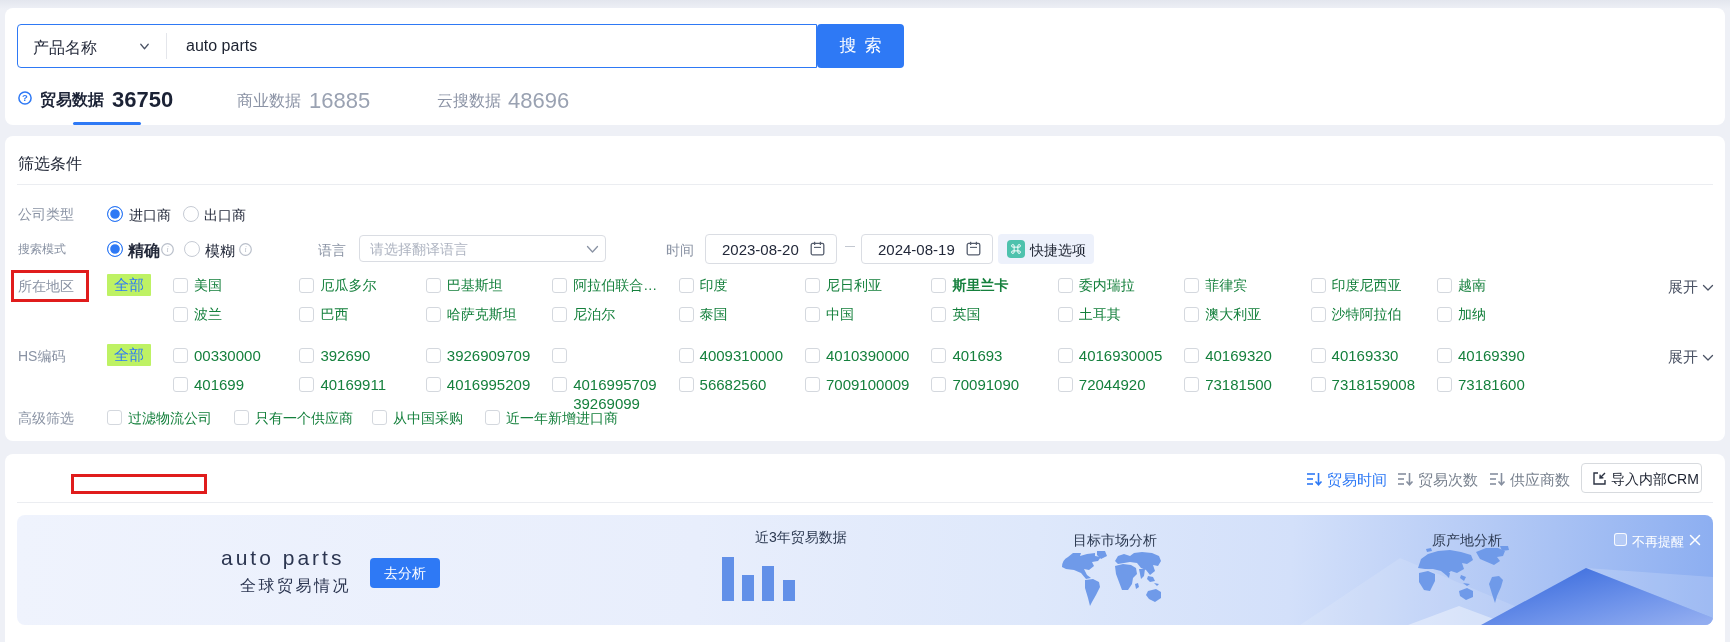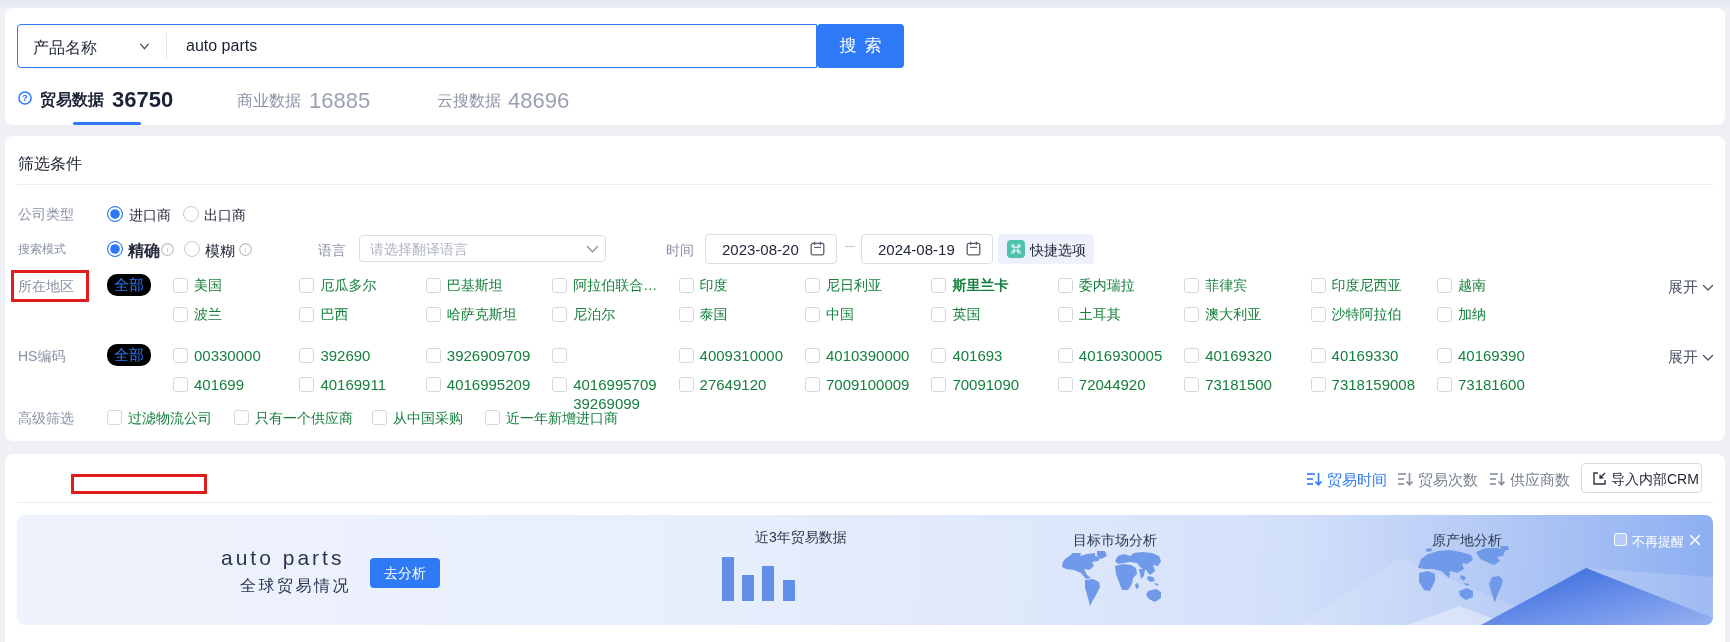--- a/index.html
+++ b/index.html
@@ -8,21 +8,21 @@
   body { font-family:"Liberation Sans", sans-serif; background:#eef0f6; position:relative; }
   .abs { position:absolute; }
   .panel { position:absolute; background:#fff; border-radius:8px; }
   .blue { color:#2e79f5; }
   .gray-label { color:#8a93a4; }
   .chk { position:absolute; width:15px; height:15px; border:1px solid #d4d8de; border-radius:3px; background:#fff; }
   .chklab { position:absolute; font-size:14px; color:#15803d; white-space:nowrap; }
   .radio { position:absolute; width:16px; height:16px; border-radius:50%; }
   .radio.on { border:1.5px solid #2e79f5; background:#2e79f5; box-shadow:inset 0 0 0 2.2px #fff; }
   .radio.off { border:1px solid #c6cbd4; background:#fff; }
-  .chip { position:absolute; background:#000000; color:#2e79f5; font-size:15px; border-radius:10px; text-align:center; line-height:22px; }
+  .chip { position:absolute; background:#bef264; color:#2e79f5; font-size:15px; border-radius:1px; text-align:center; line-height:22px; }
   .divider { position:absolute; height:1px; background:#ebedf1; }
   .redbox { position:absolute; border:3px solid #e01c1c; }
 </style>
 </head>
 <body>
 
 <div class="abs" style="left:0;top:0;width:1730px;height:9px;background:linear-gradient(#e3e6ee,#eef0f6);"></div>
 
 <div class="panel" style="left:5px;top:8px;width:1720px;height:117px;"></div>
 
@@ -186,21 +186,21 @@
 <div class="chklab" style="left:1458.0px;top:347px;font-size:15px;">40169390</div>
 <div class="chk" style="left:173.0px;top:377px;"></div>
 <div class="chklab" style="left:194.0px;top:376px;font-size:15px;">401699</div>
 <div class="chk" style="left:299.4px;top:377px;"></div>
 <div class="chklab" style="left:320.4px;top:376px;font-size:15px;">40169911</div>
 <div class="chk" style="left:425.8px;top:377px;"></div>
 <div class="chklab" style="left:446.8px;top:376px;font-size:15px;">4016995209</div>
 <div class="chk" style="left:552.2px;top:377px;"></div>
 <div class="chklab" style="left:573.2px;top:376px;font-size:15px;">4016995709</div>
 <div class="chk" style="left:678.6px;top:377px;"></div>
-<div class="chklab" style="left:699.6px;top:376px;font-size:15px;">27649120</div>
+<div class="chklab" style="left:699.6px;top:376px;font-size:15px;">56682560</div>
 <div class="chk" style="left:805.0px;top:377px;"></div>
 <div class="chklab" style="left:826.0px;top:376px;font-size:15px;">7009100009</div>
 <div class="chk" style="left:931.4000000000001px;top:377px;"></div>
 <div class="chklab" style="left:952.4000000000001px;top:376px;font-size:15px;">70091090</div>
 <div class="chk" style="left:1057.8000000000002px;top:377px;"></div>
 <div class="chklab" style="left:1078.8000000000002px;top:376px;font-size:15px;">72044920</div>
 <div class="chk" style="left:1184.2px;top:377px;"></div>
 <div class="chklab" style="left:1205.2px;top:376px;font-size:15px;">73181500</div>
 <div class="chk" style="left:1310.6000000000001px;top:377px;"></div>
 <div class="chklab" style="left:1331.6000000000001px;top:376px;font-size:15px;">7318159008</div>

